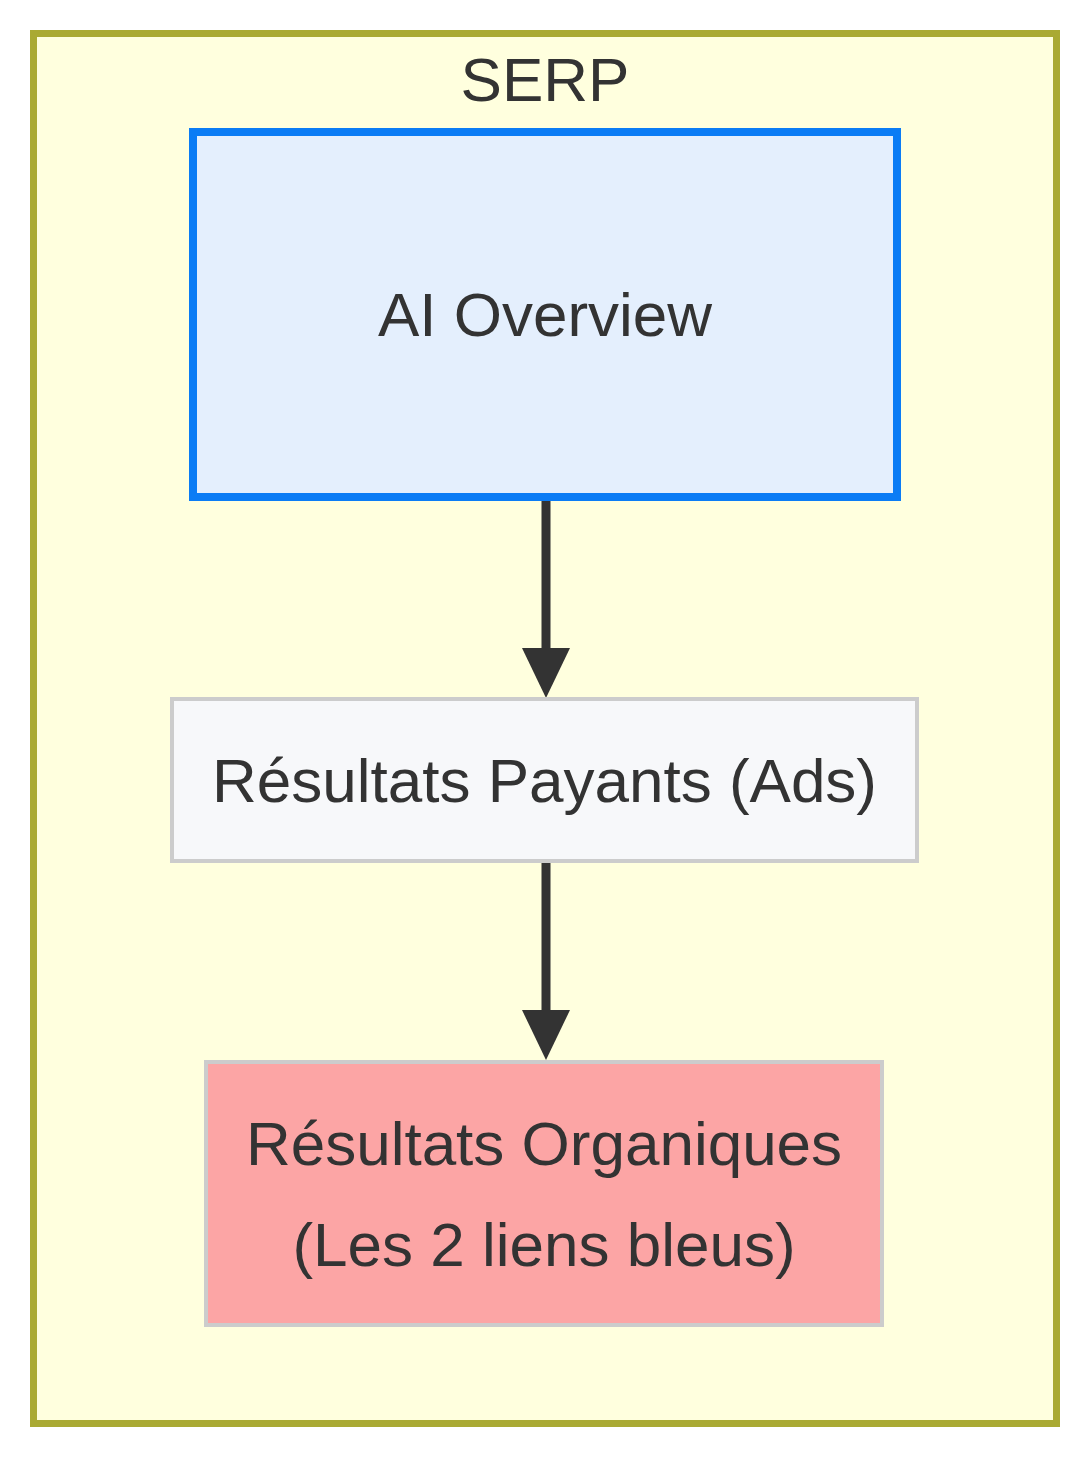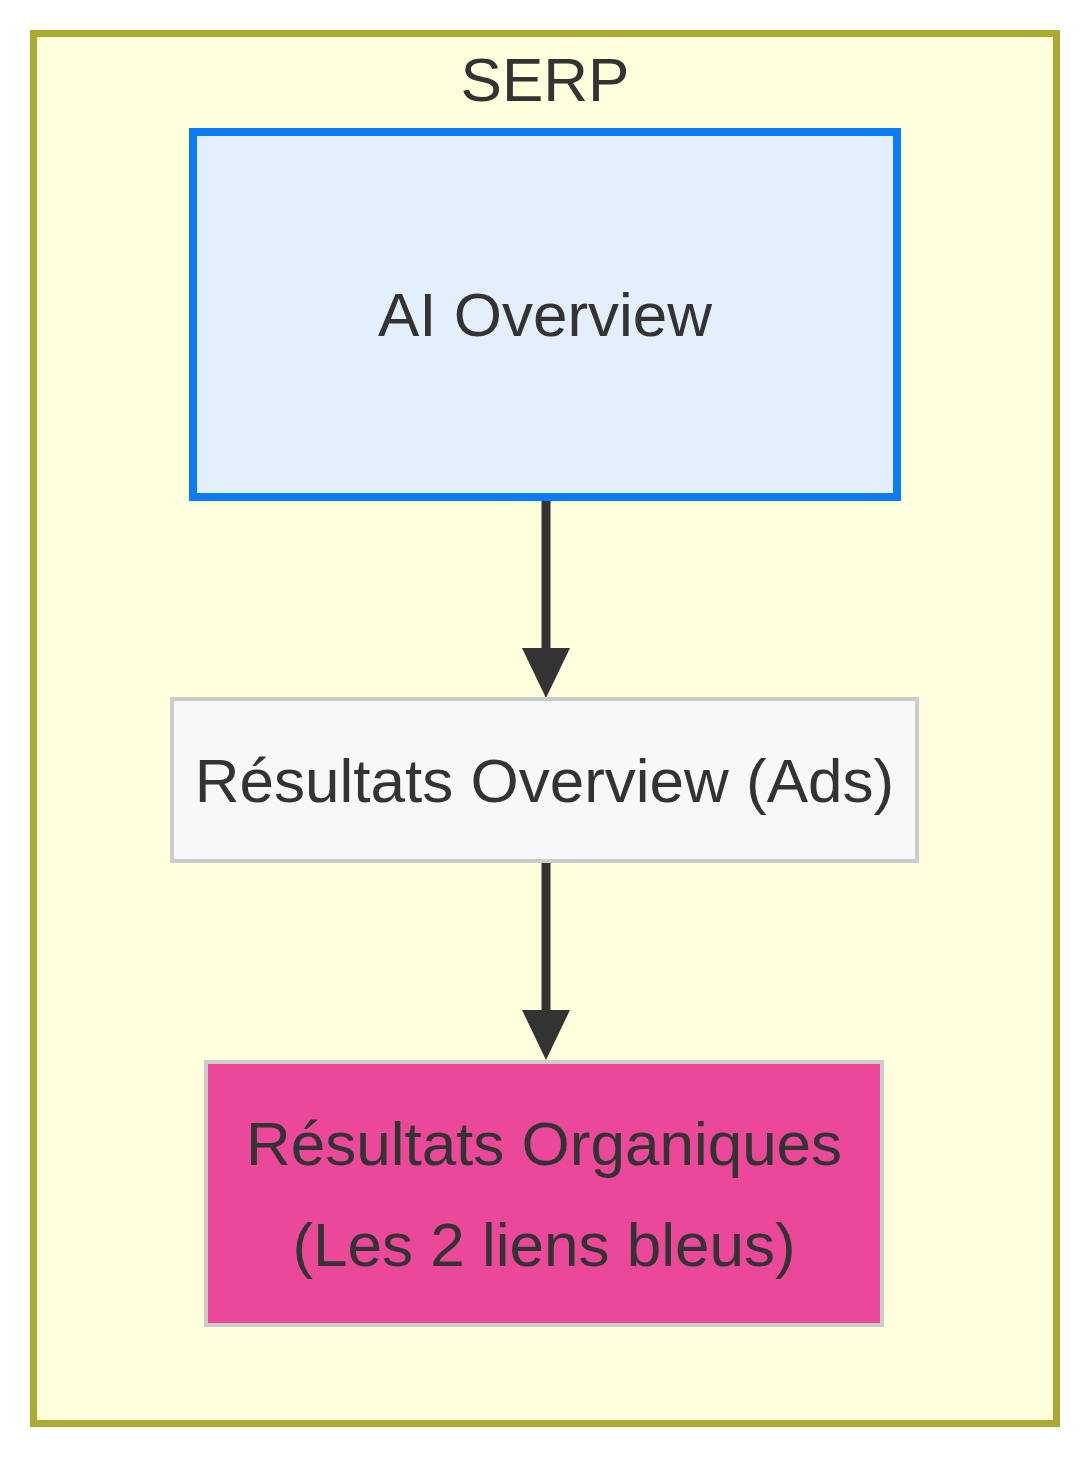--- a/index.html
+++ b/index.html
@@ -68,21 +68,21 @@
     width: 749px;
     height: 166px;
     background: #f7f8fa;
     border: 4px solid #cccccc;
   }
   .node-organic {
     left: 204px;
     top: 1060px;
     width: 680px;
     height: 267px;
-    background: #ec4899;
+    background: #fca5a5;
     border: 4px solid #cccccc;
   }
   .arrow {
     position: absolute;
     width: 60px;
     height: 197px;
   }
   .arrow-1 { left: 516px; top: 501px; }
   .arrow-2 { left: 516px; top: 863px; }
 </style>
@@ -98,21 +98,21 @@
   <div class="node node-ai">
     <span class="line">AI Overview</span>
   </div>
 
   <svg class="arrow arrow-1" viewBox="0 0 60 197">
     <line x1="30" y1="0" x2="30" y2="152" stroke="#333333" stroke-width="9"></line>
     <polygon points="6,147 54,147 30,197" fill="#333333"></polygon>
   </svg>
 
   <div class="node node-paid">
-    <span class="line">Résultats Overview (Ads)</span>
+    <span class="line">Résultats Payants (Ads)</span>
   </div>
 
   <svg class="arrow arrow-2" viewBox="0 0 60 197">
     <line x1="30" y1="0" x2="30" y2="152" stroke="#333333" stroke-width="9"></line>
     <polygon points="6,147 54,147 30,197" fill="#333333"></polygon>
   </svg>
 
   <div class="node node-organic">
     <span class="line">Résultats Organiques</span>
     <span class="line">(Les 2 liens bleus)</span>

